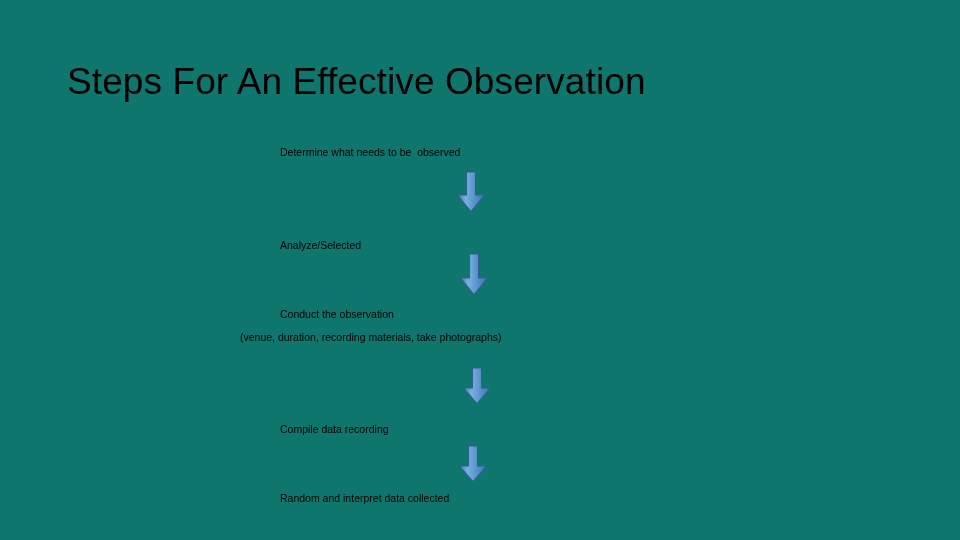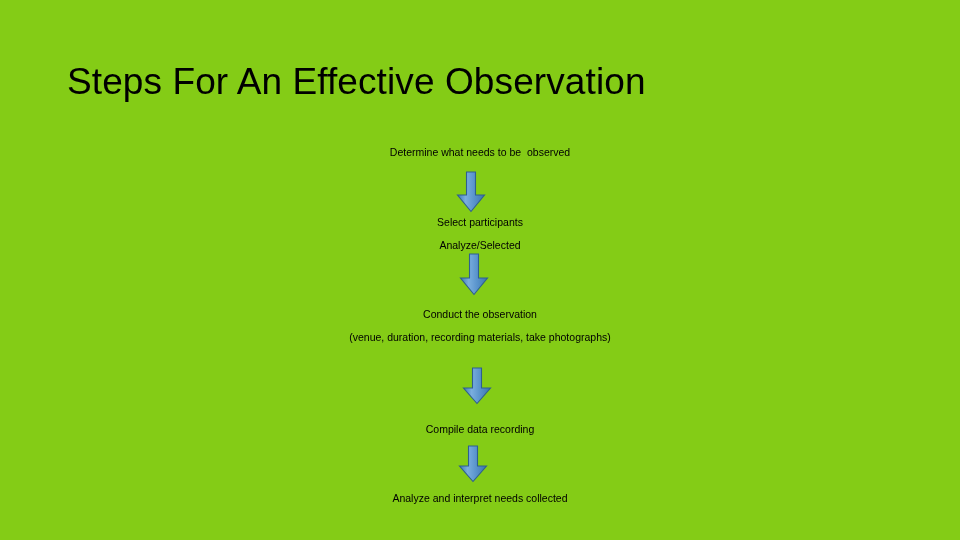--- a/index.html
+++ b/index.html
@@ -13,37 +13,37 @@
     font-family: "Liberation Sans", sans-serif;
     overflow: hidden;
     position: relative;
   }
   #slide {
     position: absolute;
     left: 0;
     top: 0;
     width: 960px;
     height: 540px;
-    background: #84cc16;
+    background: #0f766e;
   }
   #slide-title {
     position: absolute;
     left: 67px;
     top: 60px;
     width: 830px;
     font-size: 37px;
     line-height: 44px;
     font-weight: 400;
     color: #000000;
     letter-spacing: 0.1px;
     white-space: nowrap;
   }
   .step-text {
     position: absolute;
-    text-align: center;
+    text-align: left;
     color: #000000;
     font-size: 10.5px;
     line-height: 14px;
     font-weight: 400;
     white-space: pre;
   }
   .arrow {
     position: absolute;
   }
   .arrow svg {
@@ -66,21 +66,20 @@
           <stop offset="0%" stop-color="#3f7ab5"></stop>
           <stop offset="30%" stop-color="#7aaede"></stop>
           <stop offset="60%" stop-color="#5b95cd"></stop>
           <stop offset="100%" stop-color="#3a74ad"></stop>
         </linearGradient>
       </defs>
       <polygon points="11.5,1 20.5,1 20.5,24 29.5,24 16,40.5 2.5,24 11.5,24" fill="url(#ag1)" stroke="#2e5f8f" stroke-width="1.1"></polygon>
     </svg>
   </div>
 
-  <div class="step-text" style="left:280px; top:215px; width:400px;">Select participants</div>
   <div class="step-text" style="left:280px; top:238px; width:400px;">Analyze/Selected</div>
 
   <div class="arrow" style="left:458px; top:253px;">
     <svg width="32" height="43" viewBox="0 0 32 43" xmlns="http://www.w3.org/2000/svg">
       <defs>
         <linearGradient id="ag2" x1="0" y1="0" x2="1" y2="0">
           <stop offset="0%" stop-color="#3f7ab5"></stop>
           <stop offset="30%" stop-color="#7aaede"></stop>
           <stop offset="60%" stop-color="#5b95cd"></stop>
           <stop offset="100%" stop-color="#3a74ad"></stop>
@@ -116,15 +115,15 @@
           <stop offset="0%" stop-color="#3f7ab5"></stop>
           <stop offset="30%" stop-color="#7aaede"></stop>
           <stop offset="60%" stop-color="#5b95cd"></stop>
           <stop offset="100%" stop-color="#3a74ad"></stop>
         </linearGradient>
       </defs>
       <polygon points="11.5,1 20.5,1 20.5,21 29.5,21 16,36.5 2.5,21 11.5,21" fill="url(#ag4)" stroke="#2e5f8f" stroke-width="1.1"></polygon>
     </svg>
   </div>
 
-  <div class="step-text" style="left:280px; top:491px; width:400px;">Analyze and interpret needs collected</div>
+  <div class="step-text" style="left:280px; top:491px; width:400px;">Random and interpret data collected</div>
 
 </div>
 
 </body></html>

